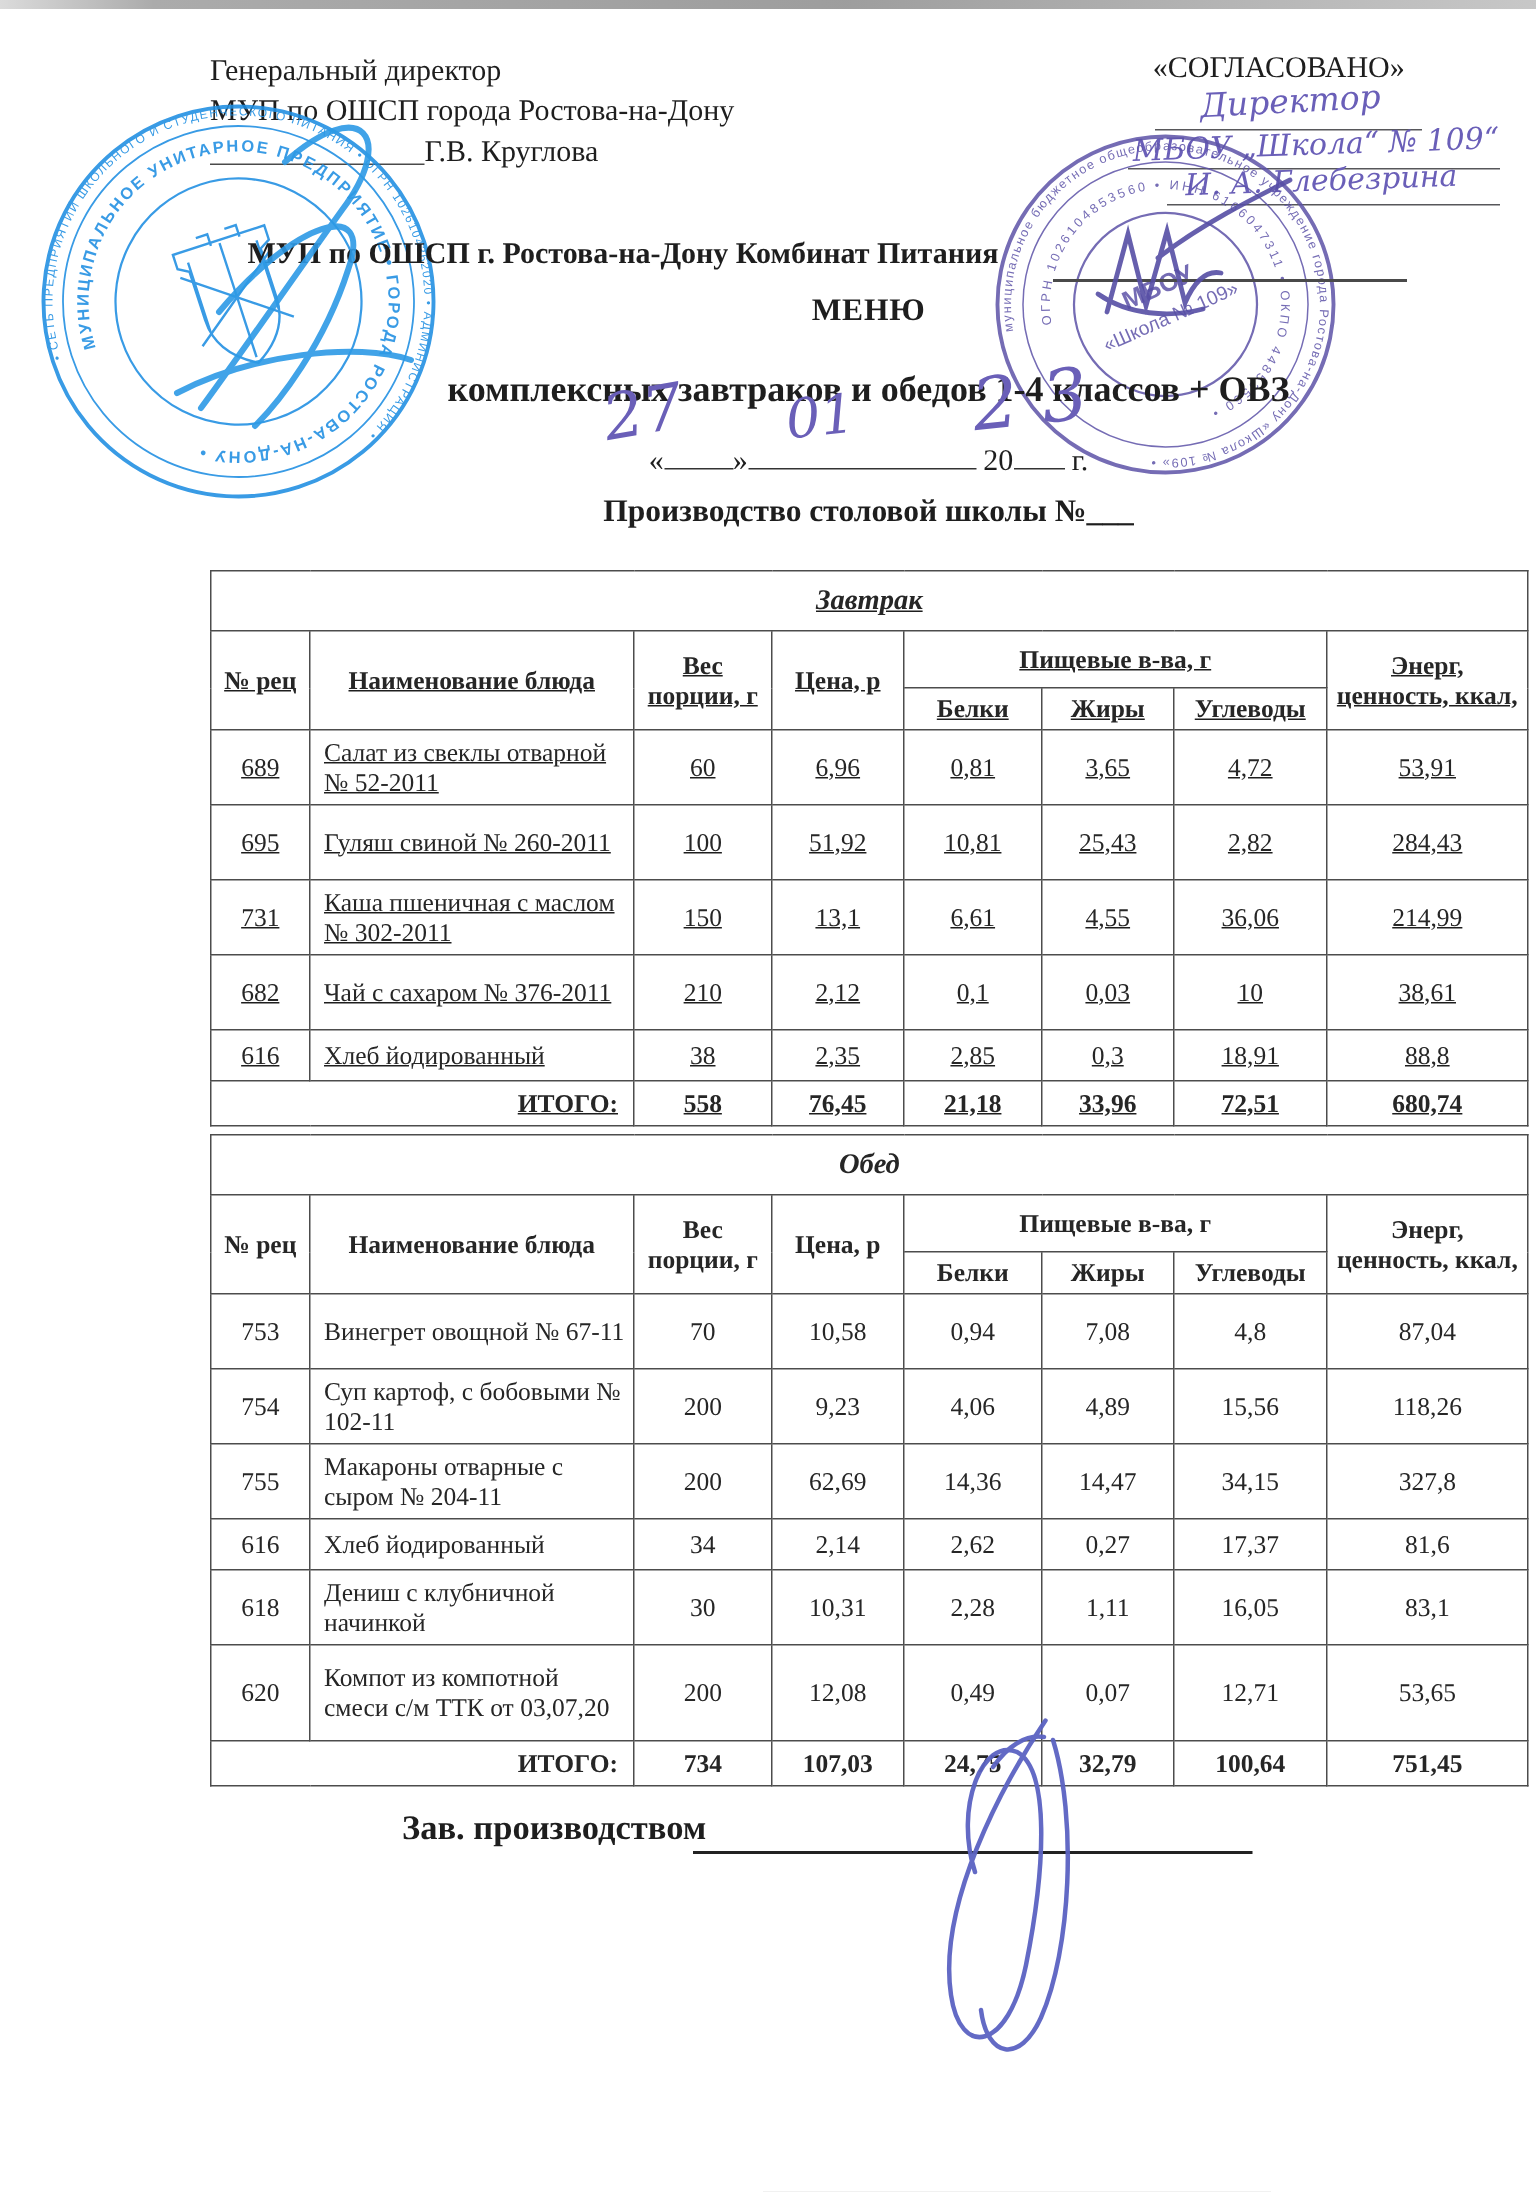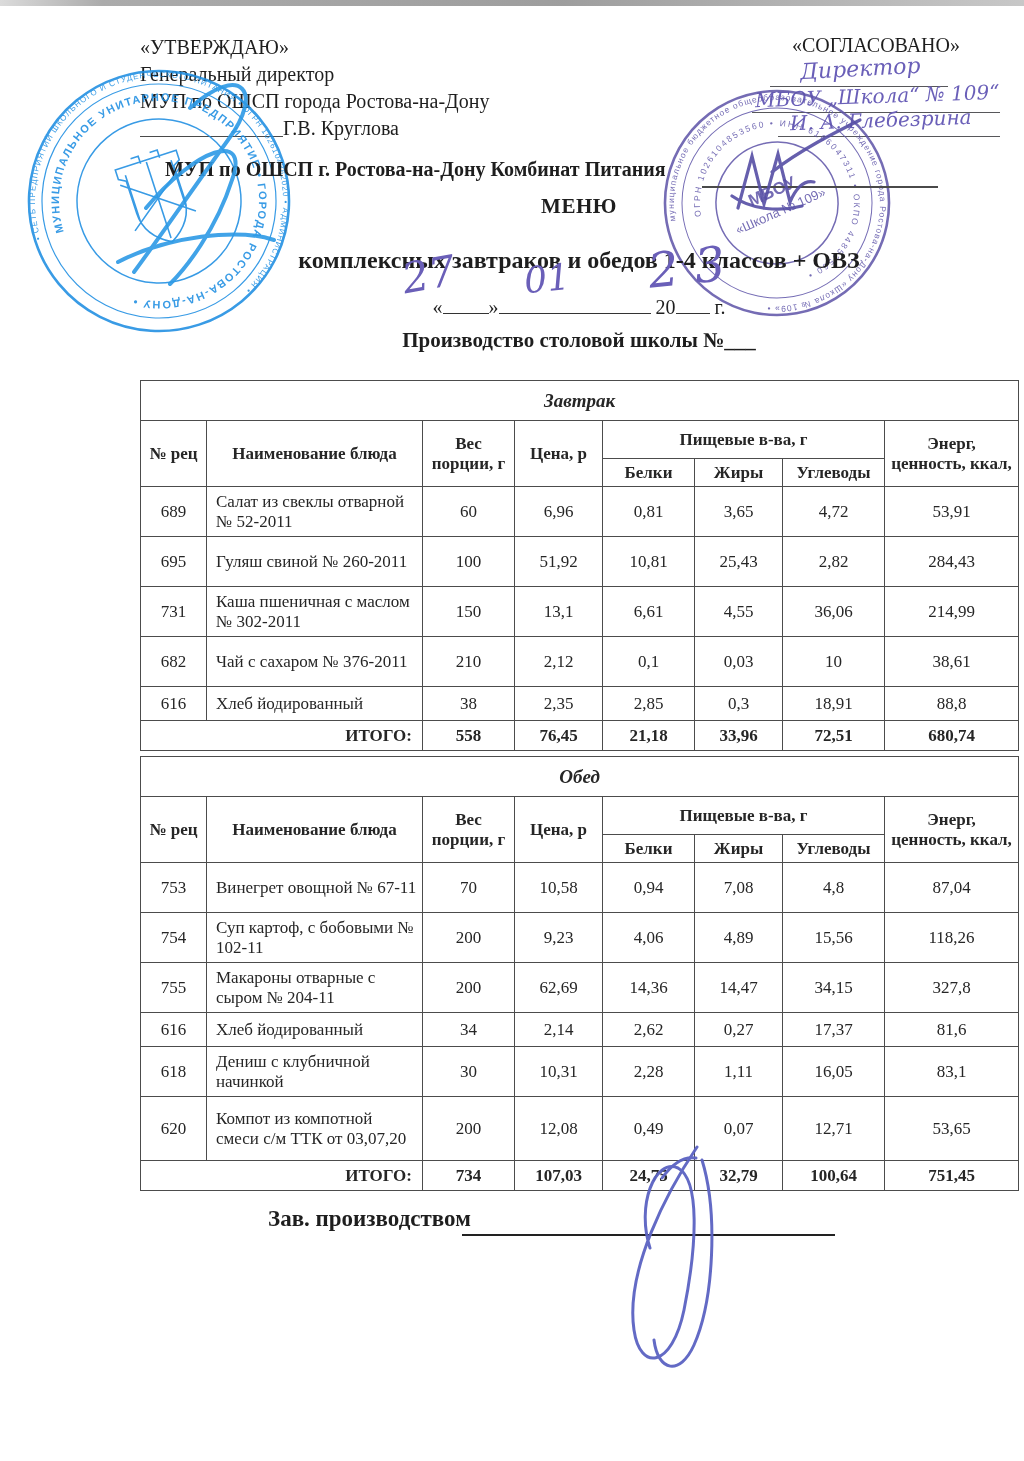--- a/index.html
+++ b/index.html
@@ -4,21 +4,21 @@
 <style>
   html,body{margin:0;padding:0;background:#e8e8e8;}
   .page{position:relative;width:1024px;height:1461px;background:#ffffff;overflow:hidden;
         font-family:"Liberation Serif", serif;color:#1e1e1e;}
   .abs{position:absolute;}
   .b{font-weight:bold;}
   .scan-edge{top:0;left:0;width:1024px;height:6px;
              background:linear-gradient(90deg,#cfcfcf 0%,#8f8f8f 10%,#7d7d7d 55%,#b5b5b5 100%);opacity:.75;}
   
   .approve{left:140px;top:34px;font-size:20px;line-height:27px;}
-  .agree-title{left:745px;top:34px;width:215px;text-align:right;font-size:20px;}
+  .agree-title{left:745px;top:34px;width:215px;text-align:center;font-size:20px;}
   .nameline{display:flex;align-items:flex-end;}
   .uline{background:#4a4a4a;height:1.5px;}
   .hw{font-family:"DejaVu Serif", serif;font-style:italic;color:#6a5fb8;}
   .hwline{border-bottom:1.3px solid #57575a;}
   
   .org-line{left:165px;top:158px;font-size:20px;}
   .org-uline{left:702px;top:186px;width:236px;}
   .title-col{left:140px;top:194px;width:878px;text-align:center;}
   .menu-title{font-size:21px;letter-spacing:.5px;}
   .menu-sub{font-size:24px;margin-top:28px;}
@@ -45,21 +45,20 @@
   .ink{position:absolute;left:0;top:0;pointer-events:none;}
 </style>
 </head>
 <body>
 
 <div class="page">
 
   <div class="abs scan-edge"></div>
 
   <div class="abs approve">
-    <div>«УТВЕРЖДАЮ»</div>
     <div>Генеральный директор</div>
     <div>МУП по ОШСП города Ростова-на-Дону</div>
     <div class="nameline">
       <span class="uline" style="width:143px;margin-bottom:5px;"></span>
       <span>Г.В. Круглова</span>
     </div>
   </div>
 
   <div class="abs agree-title">«СОГЛАСОВАНО»</div>
   <div class="abs hw" style="left:800px;top:56px;font-size:22px;transform:rotate(-3deg);">Директор</div>
@@ -125,21 +124,21 @@
       <span>«</span><span class="blank" style="width:46px;"></span><span>»</span><span class="blank" style="width:152px;"></span>&nbsp;<span>20</span><span class="blank" style="width:34px;"></span>&nbsp;<span>г.</span>
     </div>
   </div>
 
   <div class="abs hw" style="left:402px;top:250px;font-size:42px;transform:rotate(-10deg);">27</div>
   <div class="abs hw" style="left:524px;top:258px;font-size:36px;transform:rotate(-6deg);">01</div>
   <div class="abs hw" style="left:648px;top:238px;font-size:48px;letter-spacing:16px;transform:rotate(-6deg);">23</div>
 
   <div class="abs production b">Производство столовой школы №___</div>
 
-  <table class="menu" style="top:380px;">
+  <table class="menu" style="top:380px;text-decoration:underline;">
     <colgroup>
       <col style="width:66px">
         <col style="width:216px">
         <col style="width:92px">
         <col style="width:88px">
       <col style="width:92px">
         <col style="width:88px">
         <col style="width:102px">
         <col style="width:134px">
     </colgroup>

